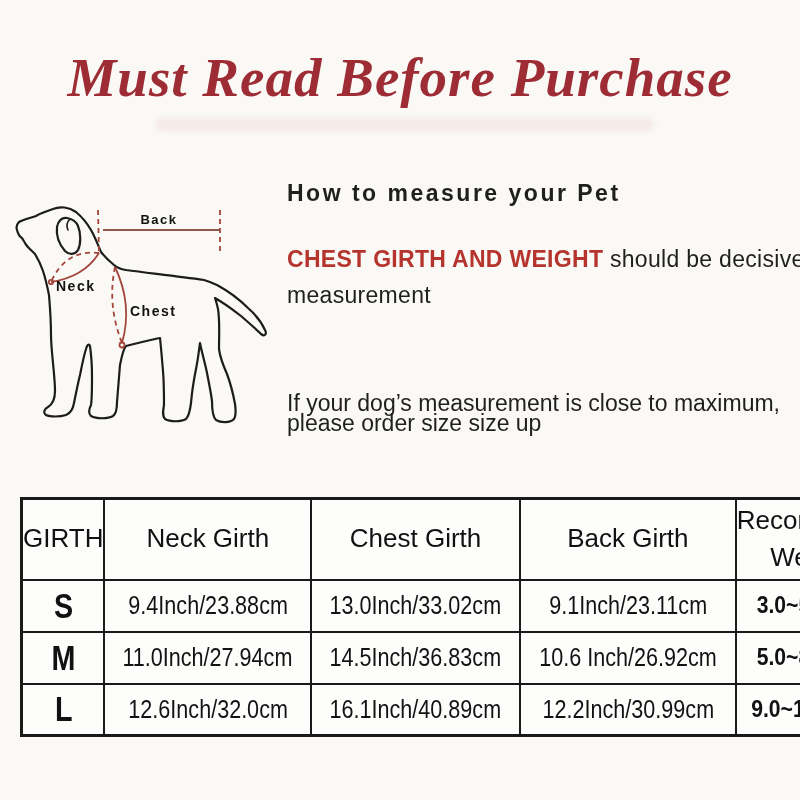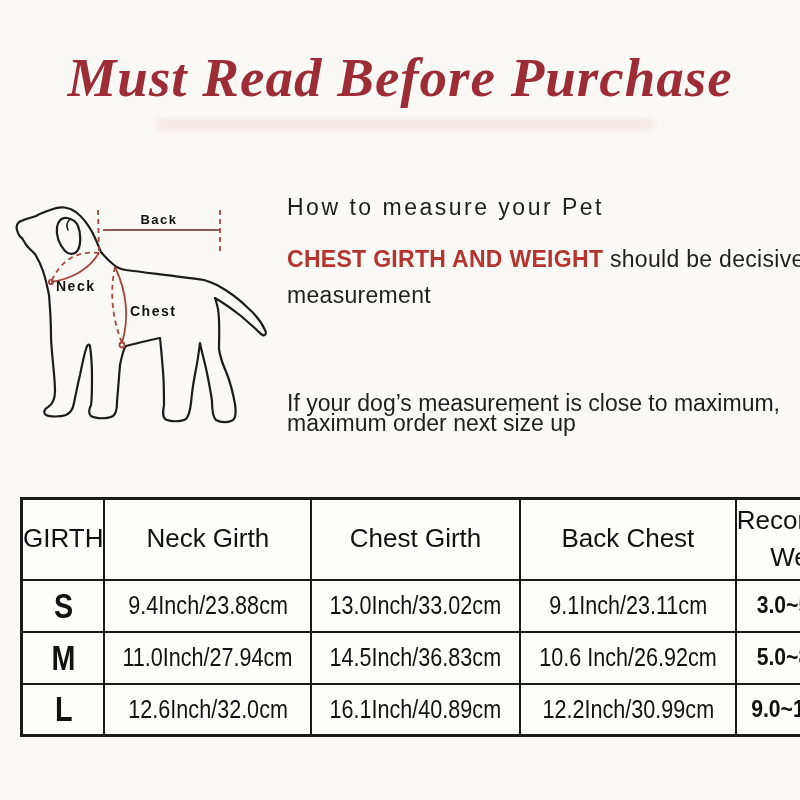--- a/index.html
+++ b/index.html
@@ -29,21 +29,21 @@
   .measure{fill:none;stroke-width:1.8;}
   .measure .backline{stroke:var(--measure_line);stroke-width:2;}
   .measure .backtick{stroke:var(--measure_accent);}
   .measure .accent{stroke:var(--measure_accent);}
   .diagram text{font-family:"Liberation Sans",sans-serif;font-weight:bold;font-size:14px;
     letter-spacing:1.5px;fill:#111;}
   .diagram text.back{font-size:13px;}
 
   
   .howto p{position:absolute;left:287px;white-space:nowrap;font-size:23px;color:var(--text);}
-  .p-heading{top:194px;letter-spacing:2.5px;font-weight:400;}
+  .p-heading{top:180px;letter-spacing:2.5px;font-weight:700;}
   .p-decisive{top:246px;letter-spacing:.3px;}
   .p-decisive .hl{color:var(--highlight);font-weight:bold;}
   .p-measurement{top:282px;letter-spacing:.3px;}
   .p-note1{top:368px;margin-top:22px;}
   .p-note2{top:410px;}
 
   
   .size-table{
     position:absolute;left:20px;top:497px;border-collapse:collapse;table-layout:fixed;
     background:#fdfdfc;border:3px solid var(--table_border);
@@ -90,37 +90,37 @@
         <text x="122" y="131">Chest</text>
       </g>
     </svg>
   </div>
 
   <div class="howto">
     <p class="p-heading">How to measure your Pet</p>
     <p class="p-decisive"><span class="hl">CHEST GIRTH AND WEIGHT</span><span> should be decisive</span></p>
     <p class="p-measurement">measurement</p>
     <p class="p-note1">If your dog’s measurement is close to maximum,</p>
-    <p class="p-note2">maximum order next size up</p>
+    <p class="p-note2">please order size size up</p>
   </div>
 
   <table class="size-table">
     <colgroup>
       <col style="width:116px">
         <col style="width:156px">
         <col style="width:157px">
         <col style="width:157px">
         <col style="width:178px">
     </colgroup>
     <thead>
       <tr>
         <th>GIRTH</th>
         <th>Neck Girth</th>
         <th>Chest Girth</th>
-        <th>Back Chest</th>
+        <th>Back Girth</th>
         <th>Recommend Weight</th>
       </tr>
     </thead>
     <tbody>
       <tr>
         <td class="size-cell">
             <div class="cellwrap">
               <span>S</span>
             </div>
           </td>

